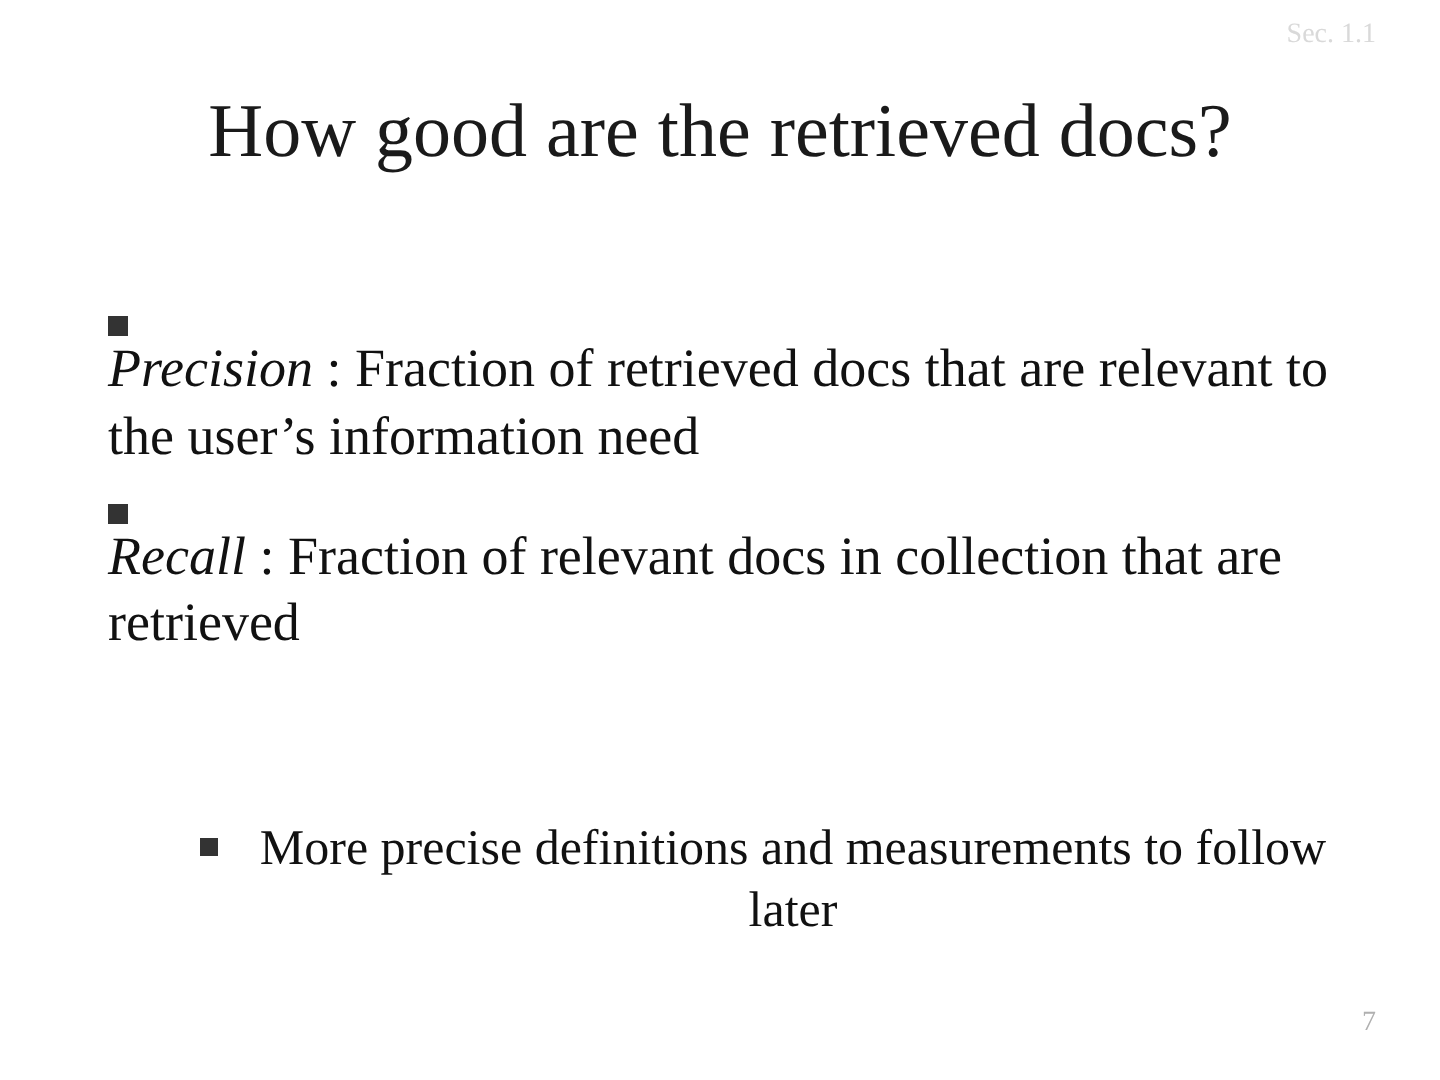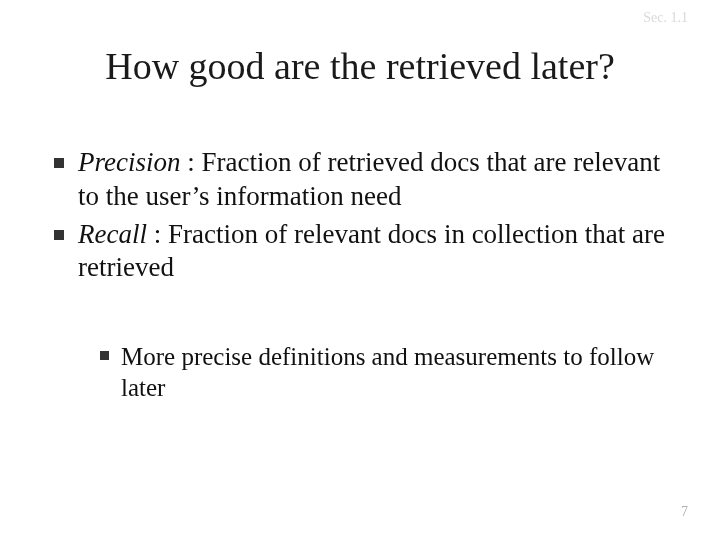--- a/index.html
+++ b/index.html
@@ -37,40 +37,42 @@
     .body {
       position: absolute;
       top: 146px;
       left: 54px;
       right: 48px;
     }
     .bullet {
       display: flex;
       align-items: flex-start;
       margin-bottom: 4px;
+      flex-direction: column;
     }
     .bullet .marker {
       flex: 0 0 auto;
       width: 10px;
       height: 10px;
       background: #333;
       margin-top: 12px;
       margin-right: 14px;
     }
     .bullet .text {
       font-size: 27px;
       line-height: 1.25;
       color: #111;
     }
     .term {
       font-style: italic;
     }
     .sub-list {
-      margin-top: 56px;
+      margin-top: 80px;
       margin-left: 46px;
+      text-align: center;
     }
     .sub-bullet {
       display: flex;
       align-items: flex-start;
     }
     .sub-bullet .marker {
       flex: 0 0 auto;
       width: 9px;
       height: 9px;
       background: #333;
@@ -88,21 +90,21 @@
       right: 32px;
       font-size: 14px;
       color: #b0b0b0;
     }
   </style>
 </head>
 <body>
 
 <div class="header-label">Sec. 1.1</div>
 
-<div class="title">How good are the retrieved later?</div>
+<div class="title">How good are the retrieved docs?</div>
 
 <div class="body">
 
   <div class="bullet">
     <div class="marker"></div>
     <div class="text">
       <span class="term">Precision</span><span> : Fraction of retrieved docs that are relevant to the user’s information need</span>
     </div>
   </div>
 

